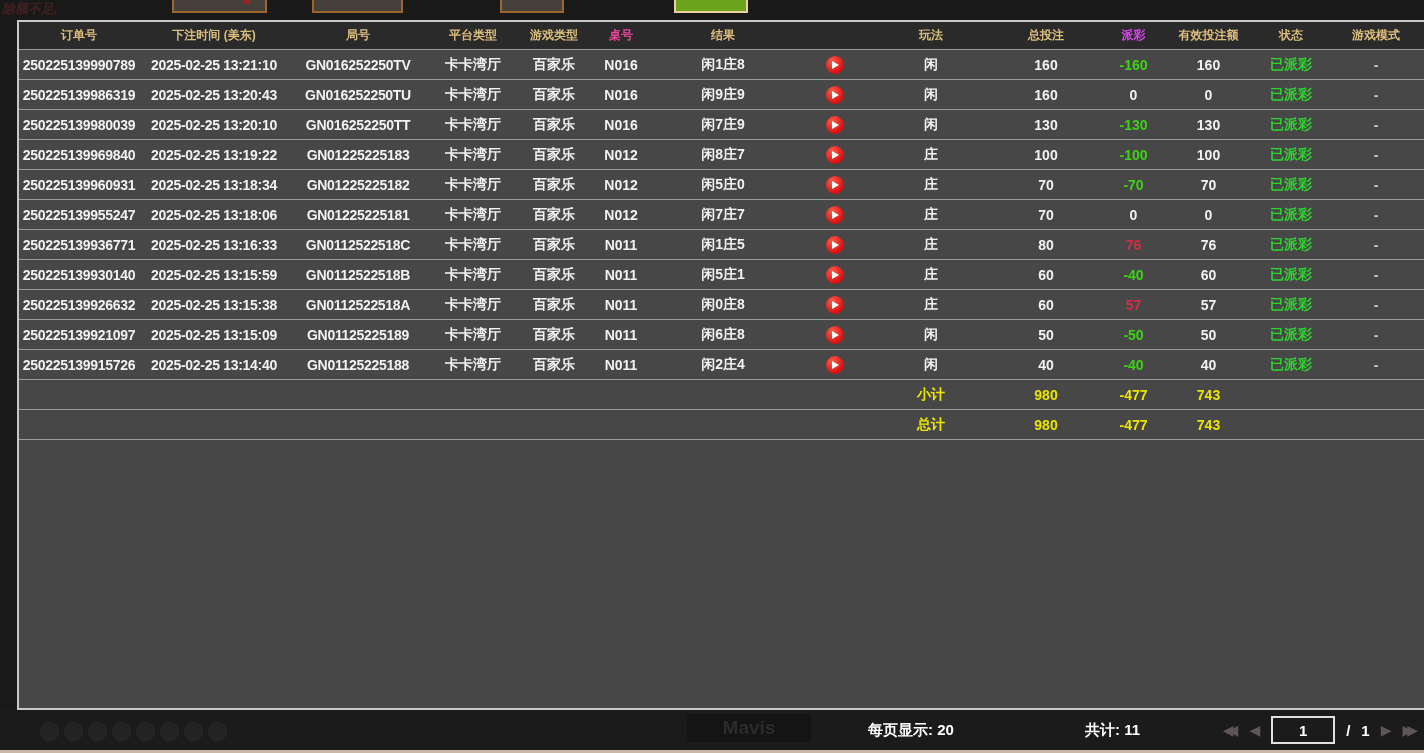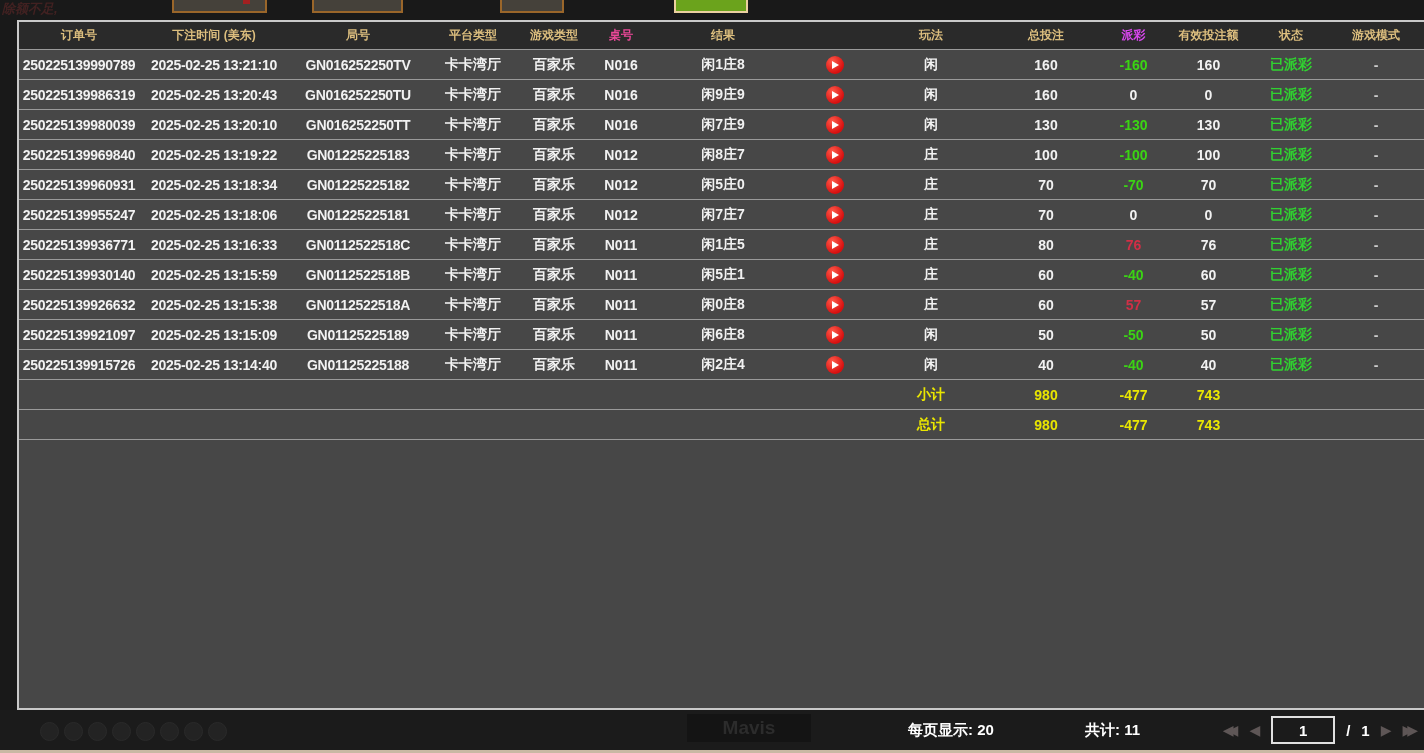--- a/index.html
+++ b/index.html
@@ -61,21 +61,21 @@
   
   .footer { position:absolute; left:0; top:710px; width:1424px; height:45px; background:#1b1b1b; }
   .circles { position:absolute; left:40px; top:12px; display:flex; gap:5px; }
   .circles .chip { width:19px; height:19px; border-radius:50%; background:#232323; border:1px solid #2a2a2a; box-sizing:border-box; }
   .watermark {
     position:absolute; left:687px; top:4px; width:124px; height:28px;
     background:#141414; color:#2c2c2c; font-size:19px; font-weight:700;
     display:flex; align-items:center; justify-content:center;
   }
   .ftext { position:absolute; top:0; height:40px; line-height:40px; color:#ffffff; font-size:15px; font-weight:700; white-space:nowrap; }
-  .pp { left:908px;text-align:right; } .tc { left:1085px; }
+  .pp { left:868px;text-align:right; } .tc { left:1085px; }
   .pager { position:absolute; right:6px; top:0; height:40px; display:flex; align-items:center; gap:11px; }
   .arrow { color:#5e5656; font-size:14px; cursor:pointer; line-height:1; }
   .arrow.dbl { letter-spacing:-6px; padding-right:6px; }
   .page-input {
     width:56px; height:22px; background:#1b1b1b; border:2px solid #e0e0e0;
     color:#fff; text-align:center; font-size:15px; font-weight:700;
     font-family:"Liberation Sans","DejaVu Sans",sans-serif; outline:none;
   }
   .pgtext { color:#fff; font-size:15px; font-weight:700; }
   .bottom-line { position:absolute; left:0; top:750px; width:1424px; height:3px; background:#c9b8a3; }

